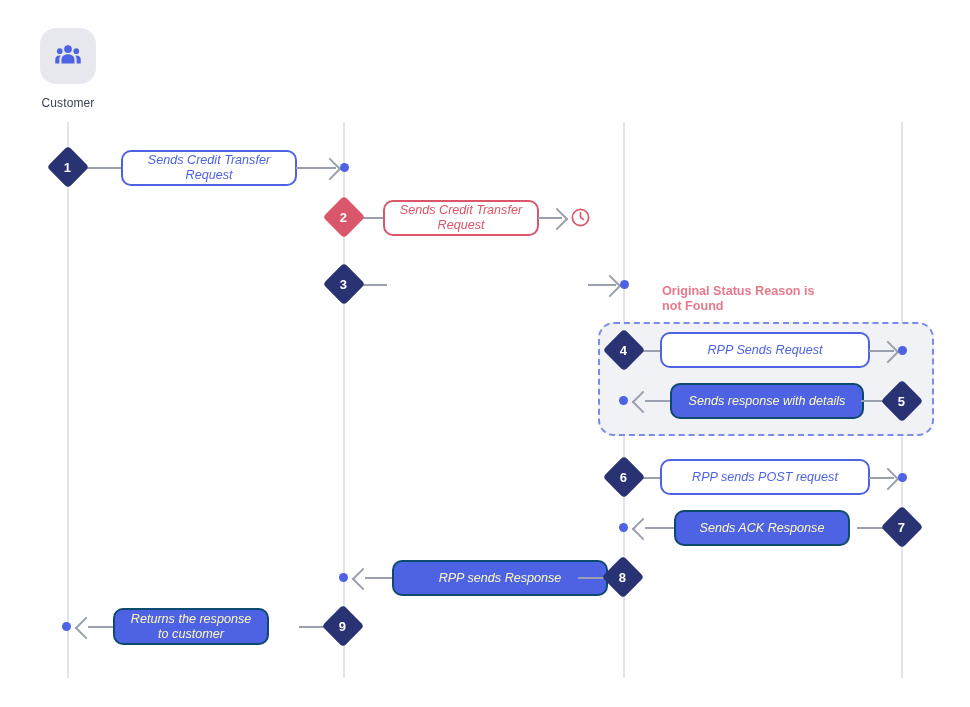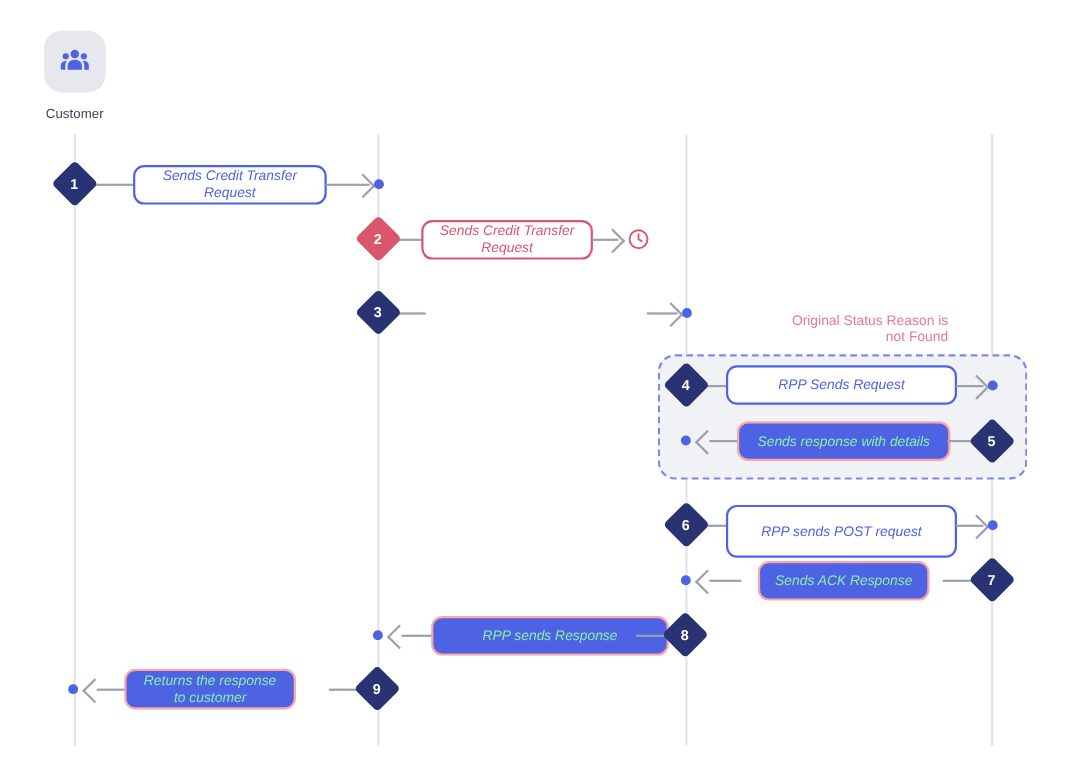--- a/index.html
+++ b/index.html
@@ -105,36 +105,36 @@
     border:2px solid #4e63e3;
     color:#4e63e3;
   }
   .pill.outline-red{
     background:#ffffff;
     border:2px solid #d9566b;
     color:#d9566b;
   }
   .pill.solid-blue{
     background:#4e63e3;
-    border:2px solid #fca5a5;
-    color:#86efac;
+    border:2px solid #0c4a6e;
+    color:#fef9c3;
   }
   
   .group-box{
     position:absolute;
     border:2px dashed #7b8bea;
     border-radius:16px;
     background:#f1f2f6;
   }
   .group-label{
     position:absolute;
-    text-align:right;
+    text-align:left;
     font-size:12.6px;
     line-height:15px;
-    font-weight:normal;
+    font-weight:bold;
     color:#e8798c;
   }
   
   .clock{
     position:absolute;
   }
 </style>
 </head>
 <body>
 
@@ -219,34 +219,34 @@
   <div class="arrowhead left" style="left:635px;top:394px;"></div>
   <div class="pill solid-blue" style="left:670px;top:383px;width:194px;height:36px;">
     <span>Sends response with details</span>
   </div>
   <div class="conn" style="left:861px;top:400px;width:28px;"></div>
   <div class="diamond navy" style="left:887px;top:386px;">
     <span>5</span>
   </div>
 
   <div class="conn" style="left:639px;top:477px;width:26px;"></div>
-  <div class="pill outline-blue" style="left:660px;top:459px;width:210px;height:48px;">
+  <div class="pill outline-blue" style="left:660px;top:459px;width:210px;height:36px;">
     <span>RPP sends POST request</span>
   </div>
   <div class="conn" style="left:869px;top:477px;width:25px;"></div>
   <div class="arrowhead right" style="left:880px;top:471px;"></div>
   <div class="dot" style="left:898px;top:473px;"></div>
   <div class="diamond navy" style="left:609px;top:462px;">
     <span>6</span>
   </div>
 
   <div class="dot" style="left:619px;top:523px;"></div>
   <div class="conn" style="left:645px;top:527px;width:29px;"></div>
   <div class="arrowhead left" style="left:635px;top:521px;"></div>
-  <div class="pill solid-blue" style="left:689px;top:510px;width:156px;height:36px;">
+  <div class="pill solid-blue" style="left:674px;top:510px;width:176px;height:36px;">
     <span>Sends ACK Response</span>
   </div>
   <div class="conn" style="left:857px;top:527px;width:32px;"></div>
   <div class="diamond navy" style="left:887px;top:512px;">
     <span>7</span>
   </div>
 
   <div class="dot" style="left:339px;top:573px;"></div>
   <div class="conn" style="left:365px;top:577px;width:29px;"></div>
   <div class="arrowhead left" style="left:355px;top:571px;"></div>

